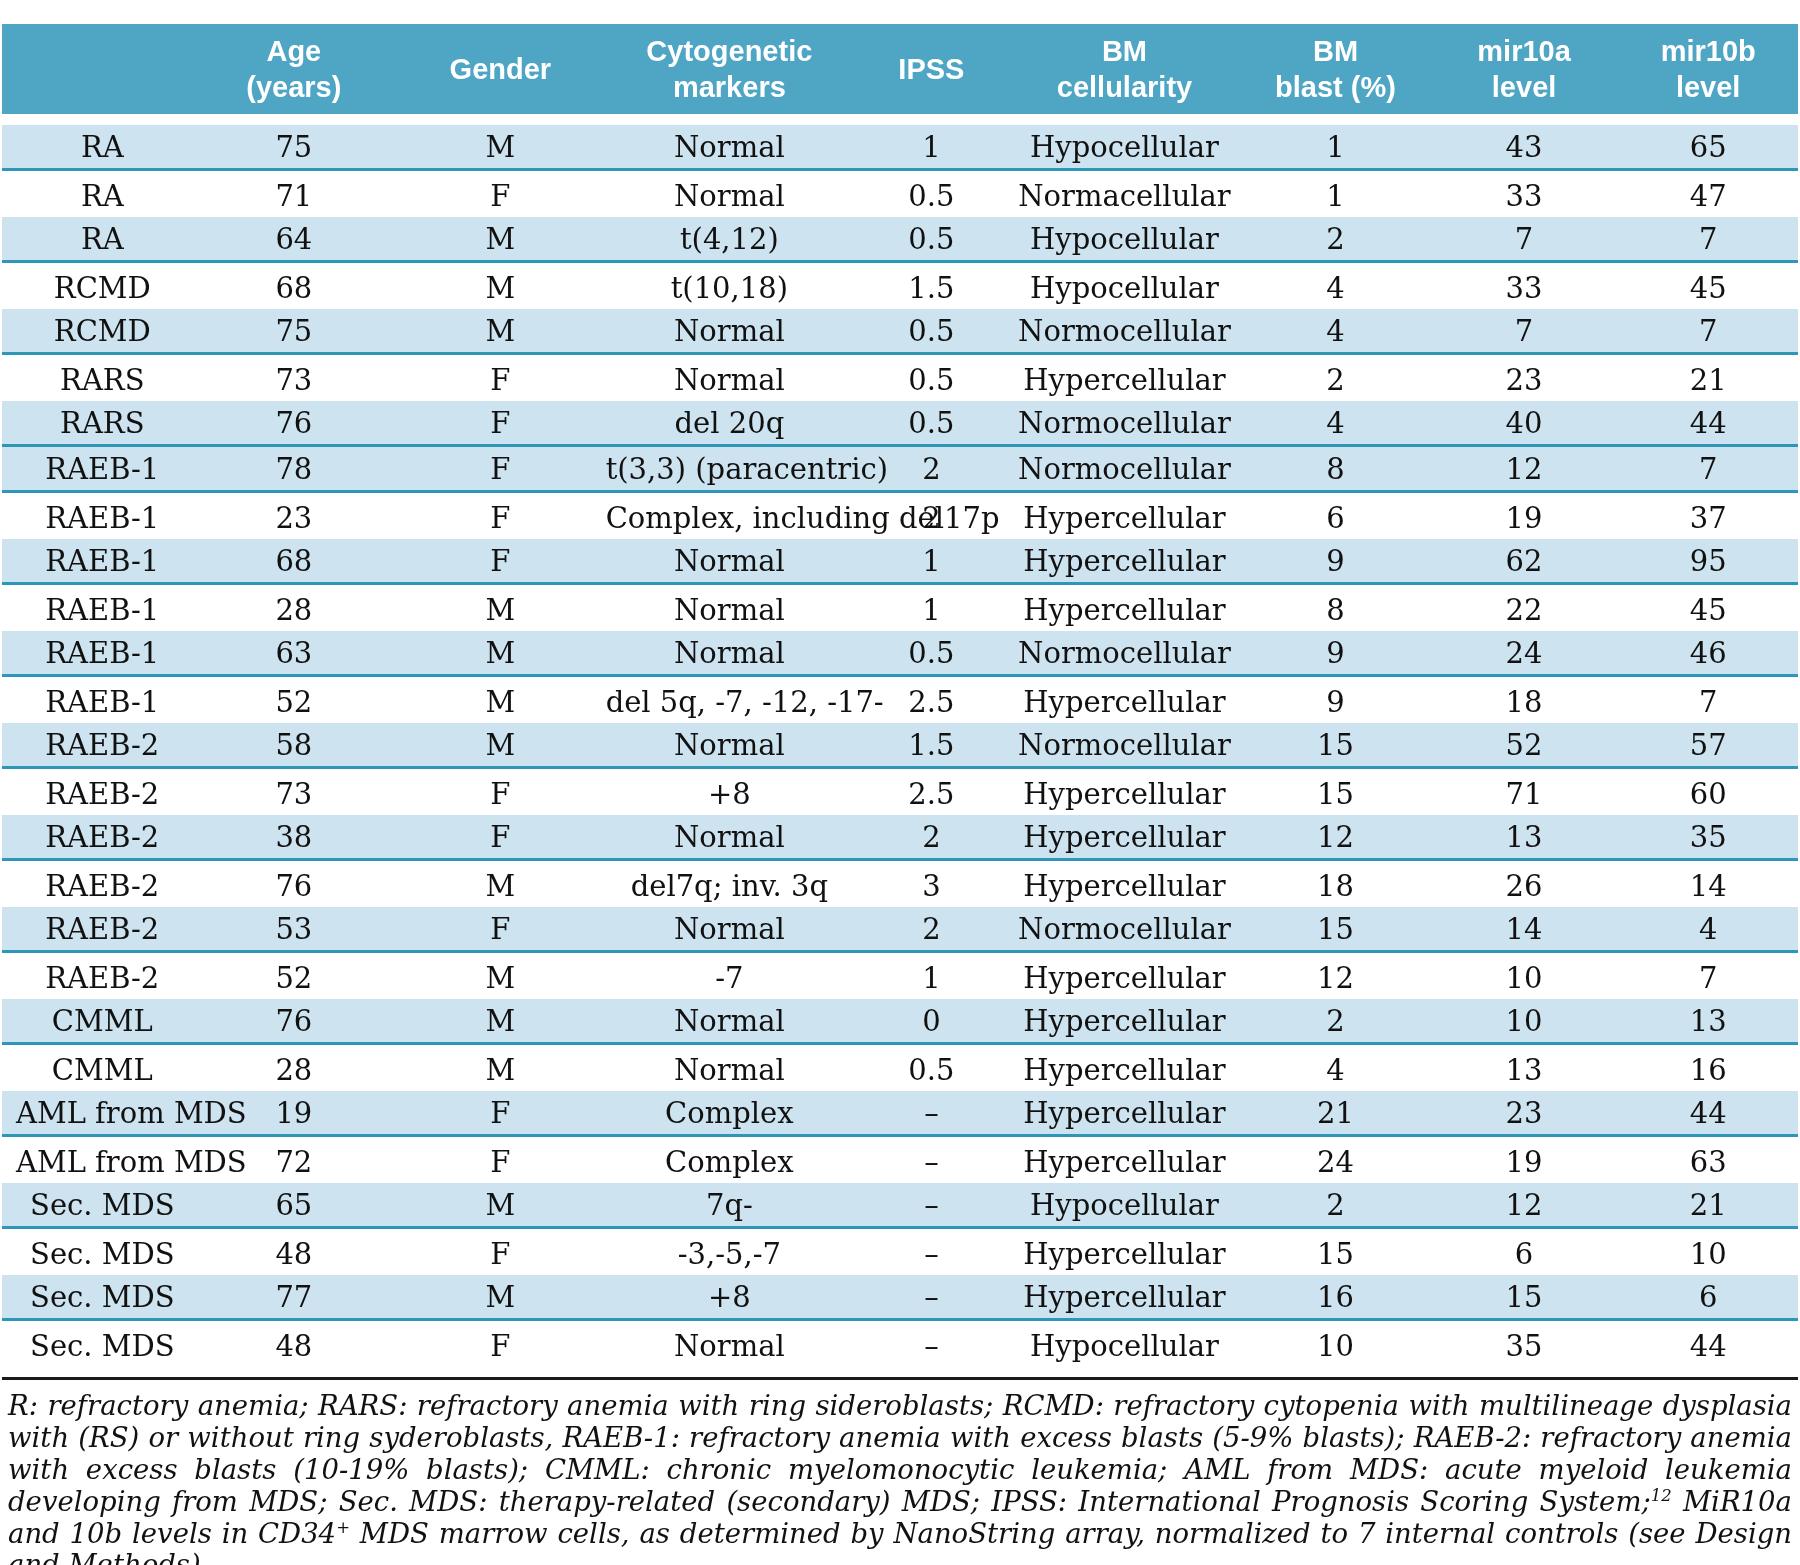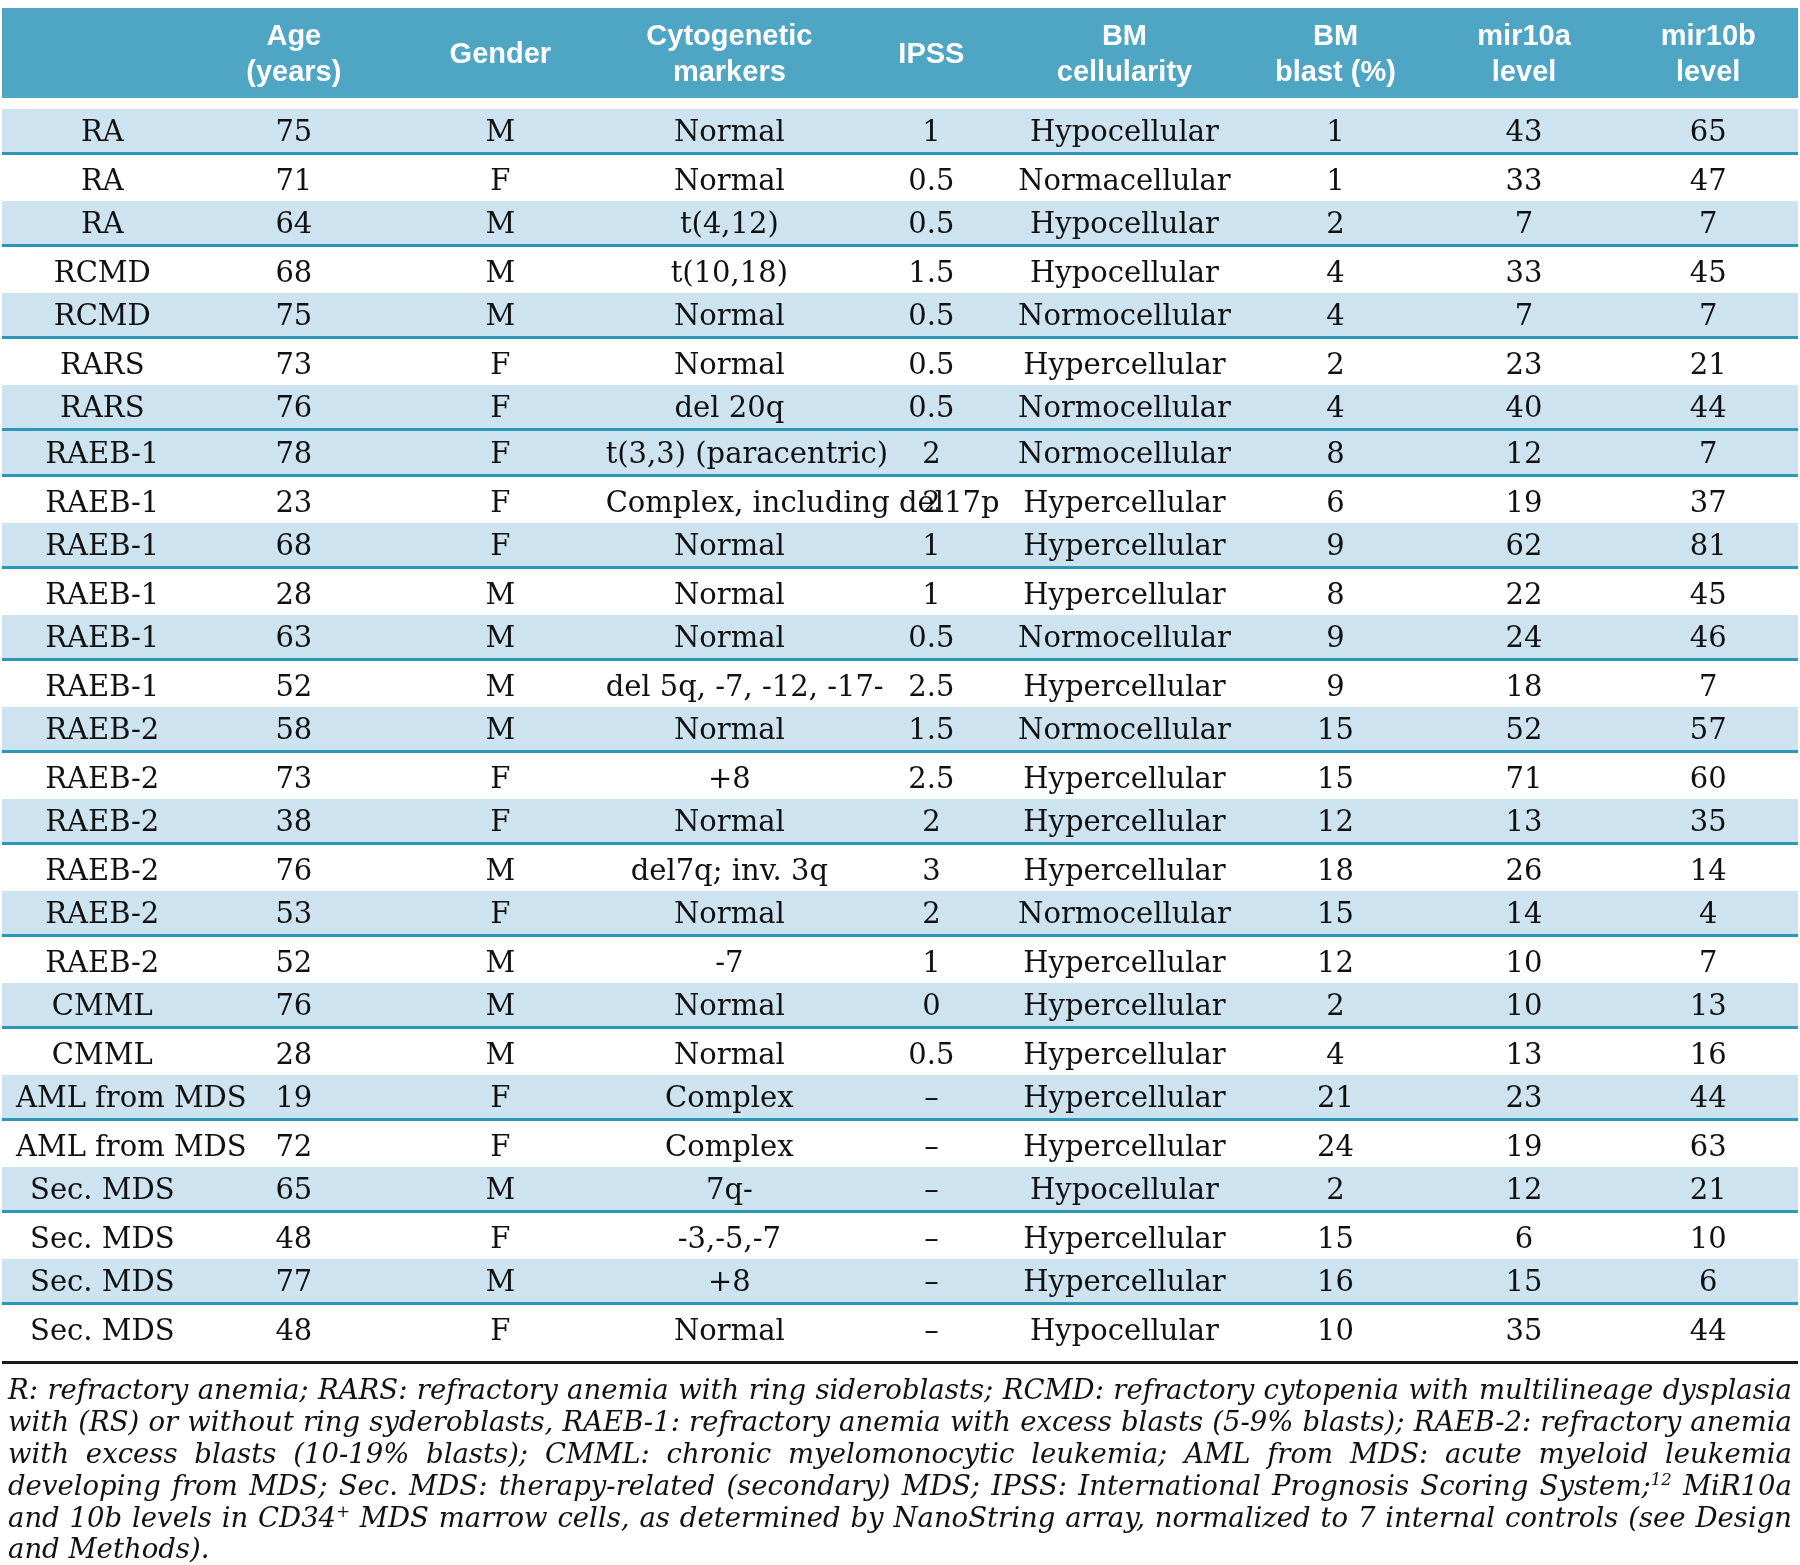--- a/index.html
+++ b/index.html
@@ -1,18 +1,18 @@
 <!DOCTYPE html>
 <html><head>
 <meta charset="utf-8">
 <style>
   html,body{margin:0;padding:0;background:#ffffff;}
   .page{
     width:1800px;height:1565px;box-sizing:border-box;
-    padding:8px 2px 0 2px;overflow:hidden;background:#ffffff;
+    padding:24px 2px 0 2px;overflow:hidden;background:#ffffff;
     font-family:"DejaVu Serif",serif;color:#111111;
   }
   table.patients{
     width:100%;border-collapse:separate;border-spacing:0;table-layout:fixed;
     font-size:29px;
   }
   col.c0{width:10.5%} col.c1{width:11.5%} col.c2{width:11.5%}
   col.c3{width:14%}  col.c4{width:8.5%}  col.c5{width:13%}
   col.c6{width:10.5%} col.c7{width:10.5%} col.c8{width:10%}
   thead th{
@@ -175,21 +175,21 @@
         </tr>
         <tr class="shaded">
           <td>RAEB-1</td>
           <td>68</td>
           <td>F</td>
           <td>Normal</td>
           <td>1</td>
           <td>Hypercellular</td>
           <td>9</td>
           <td>62</td>
-          <td>81</td>
+          <td>95</td>
         </tr>
         <tr class="plain">
           <td>RAEB-1</td>
           <td>28</td>
           <td>M</td>
           <td>Normal</td>
           <td>1</td>
           <td>Hypercellular</td>
           <td>8</td>
           <td>22</td>

